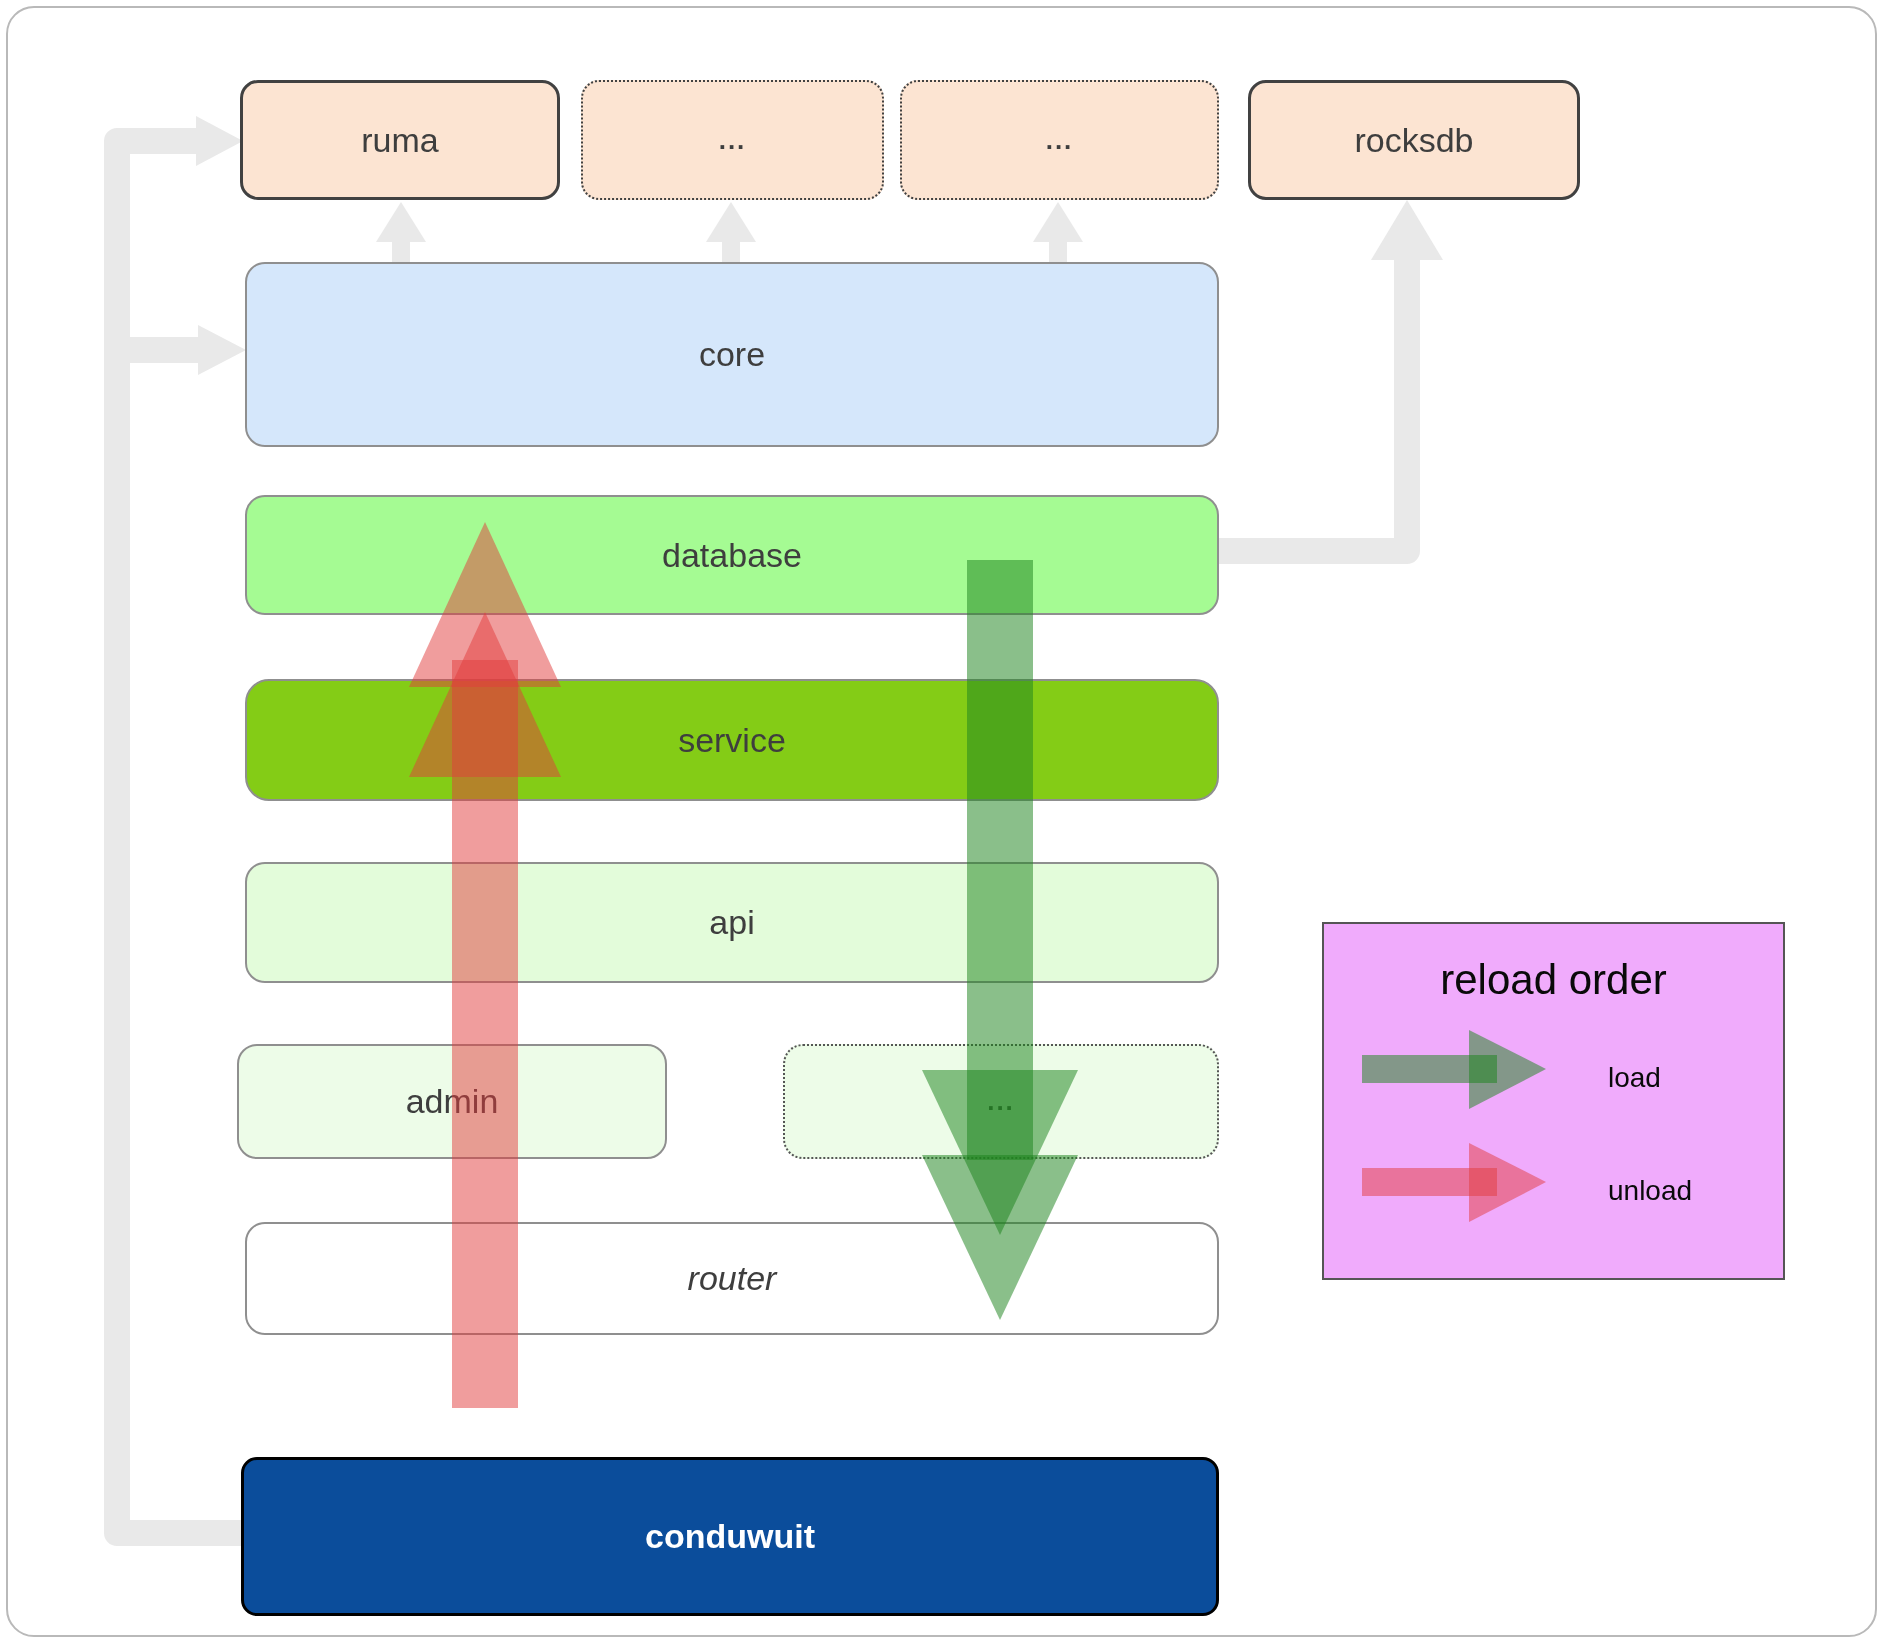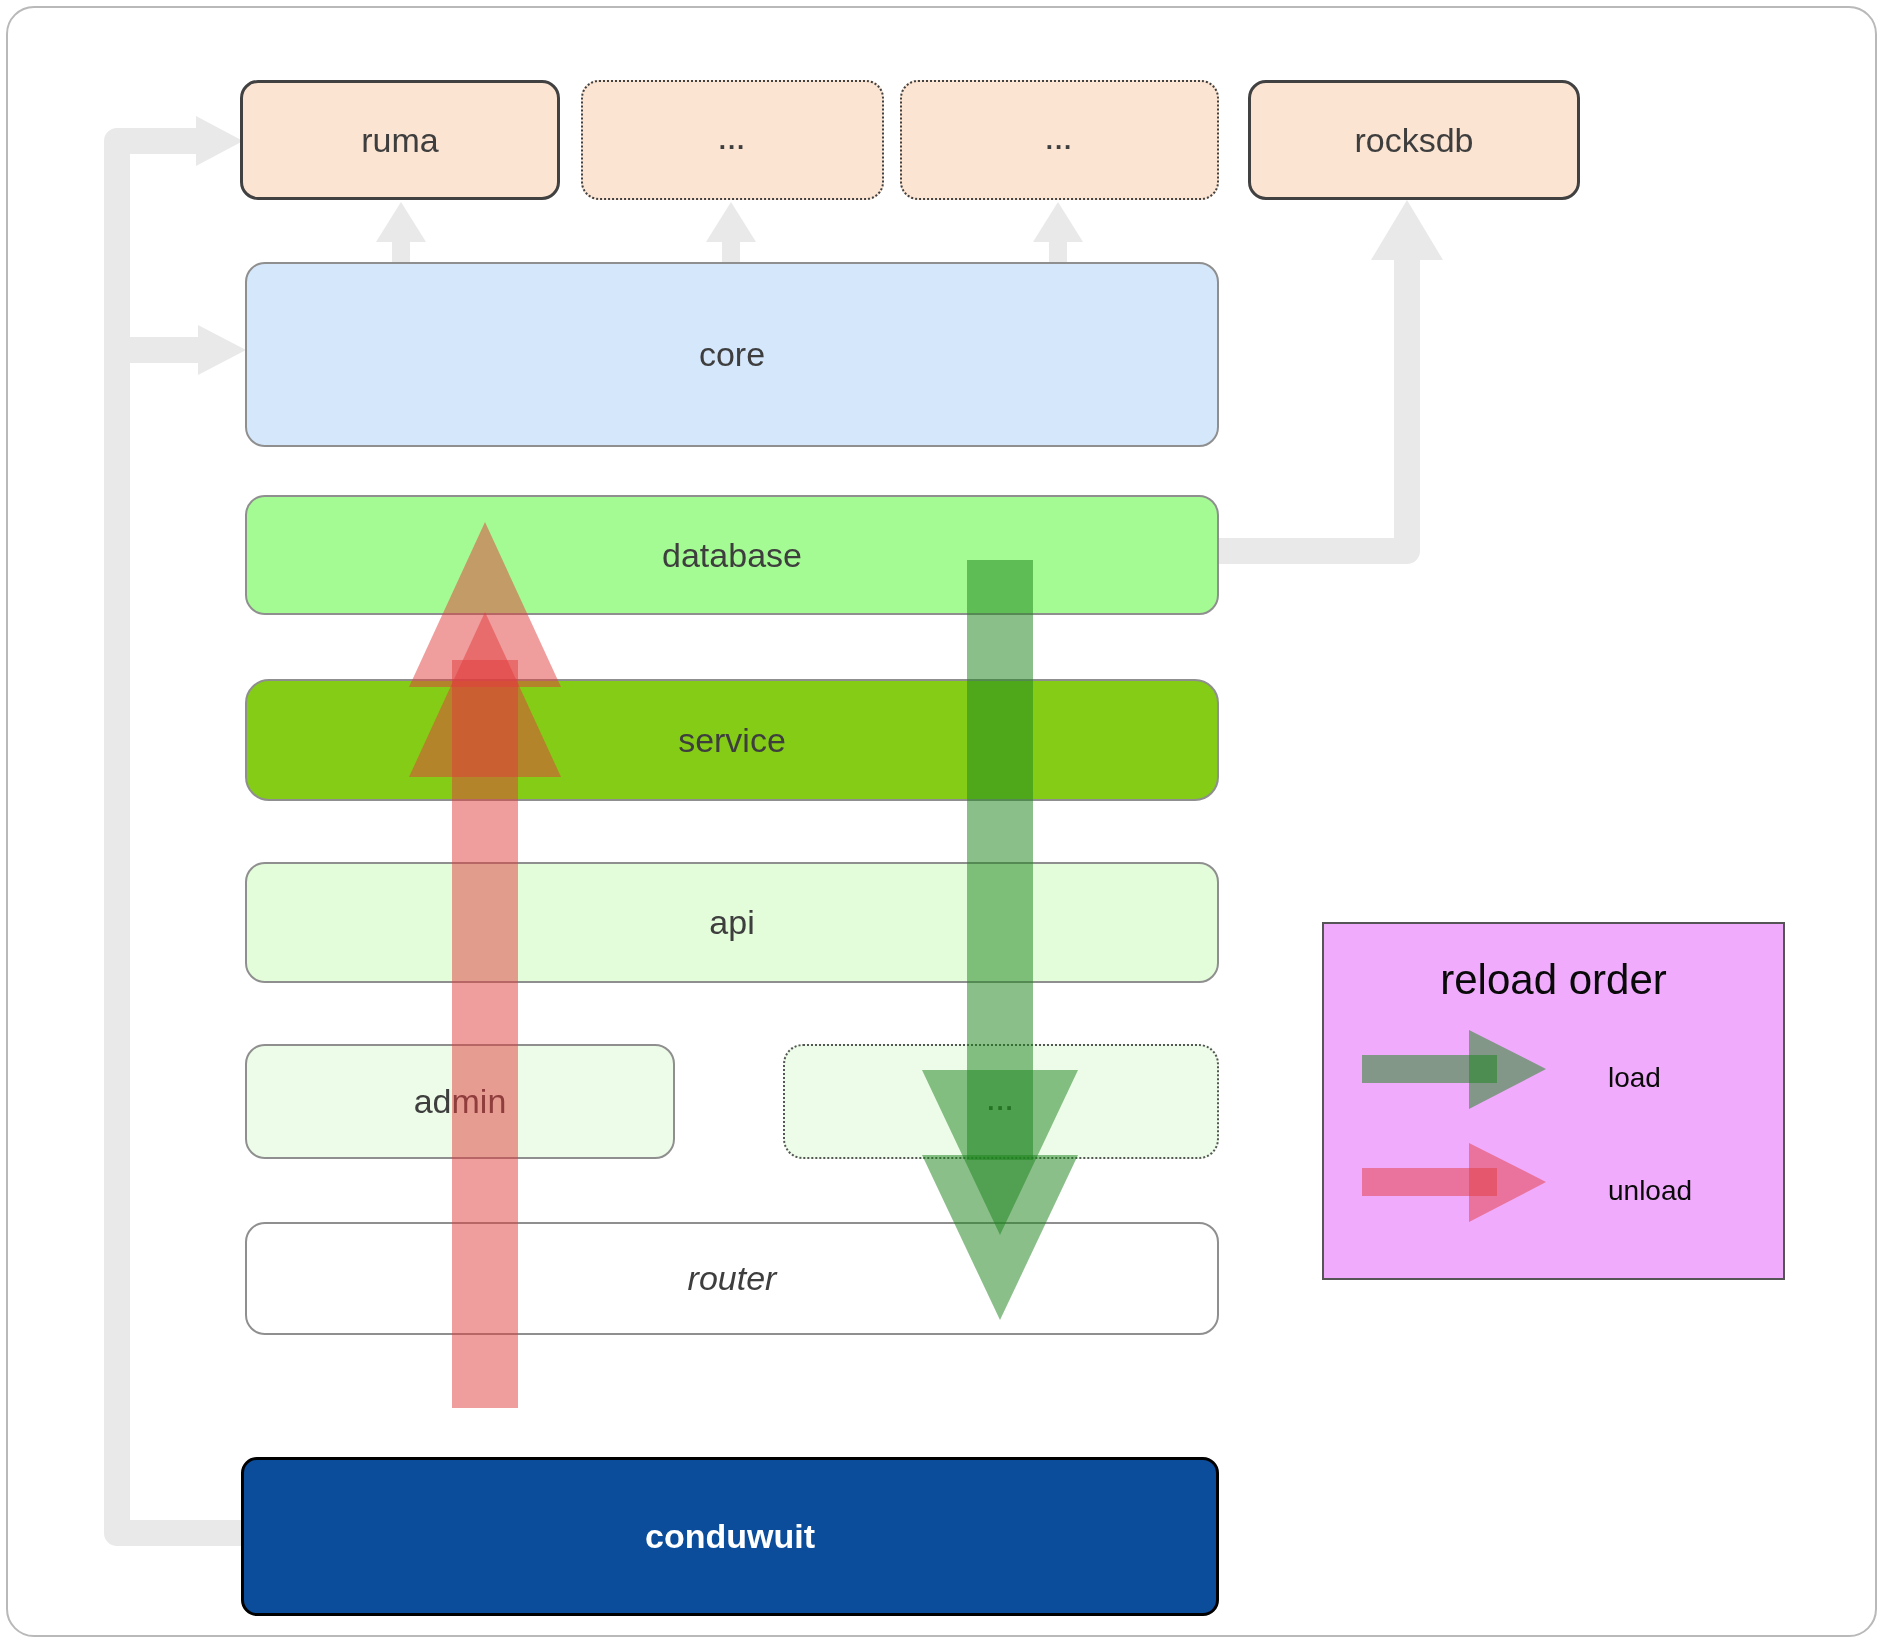--- a/index.html
+++ b/index.html
@@ -70,21 +70,21 @@
   </div>
   <div class="node green1" style="left:245px;top:495px;width:974px;height:120px;">
     <span>database</span>
   </div>
   <div class="node green2" style="left:245px;top:679px;width:974px;height:122px;">
     <span>service</span>
   </div>
   <div class="node green3" style="left:245px;top:862px;width:974px;height:121px;">
     <span>api</span>
   </div>
-  <div class="node green4" style="left:245px;top:1044px;width:430px;height:115px;">
+  <div class="node green4" style="left:237px;top:1044px;width:430px;height:115px;">
     <span>admin</span>
   </div>
   <div class="node green4-dotted dots-label" style="left:783px;top:1044px;width:436px;height:115px;">
     <span>...</span>
   </div>
   <div class="node white" style="left:245px;top:1222px;width:974px;height:113px;">
     <span>router</span>
   </div>
   <div class="node navy" style="left:241px;top:1457px;width:978px;height:159px;">
     <span>conduwuit</span>

